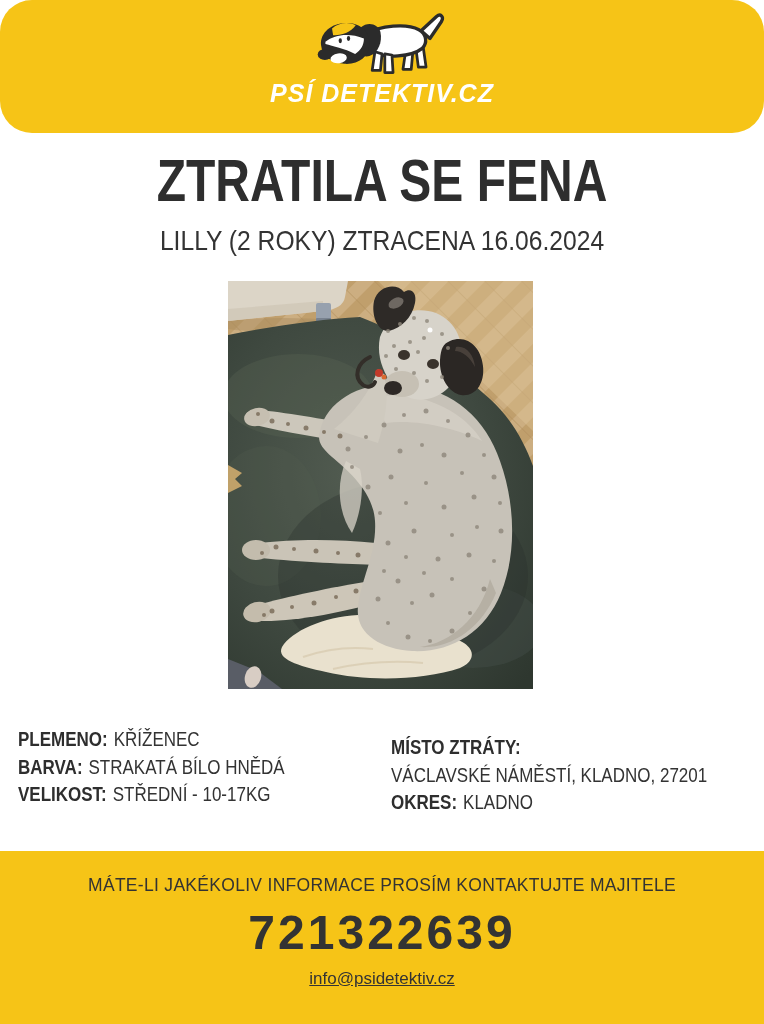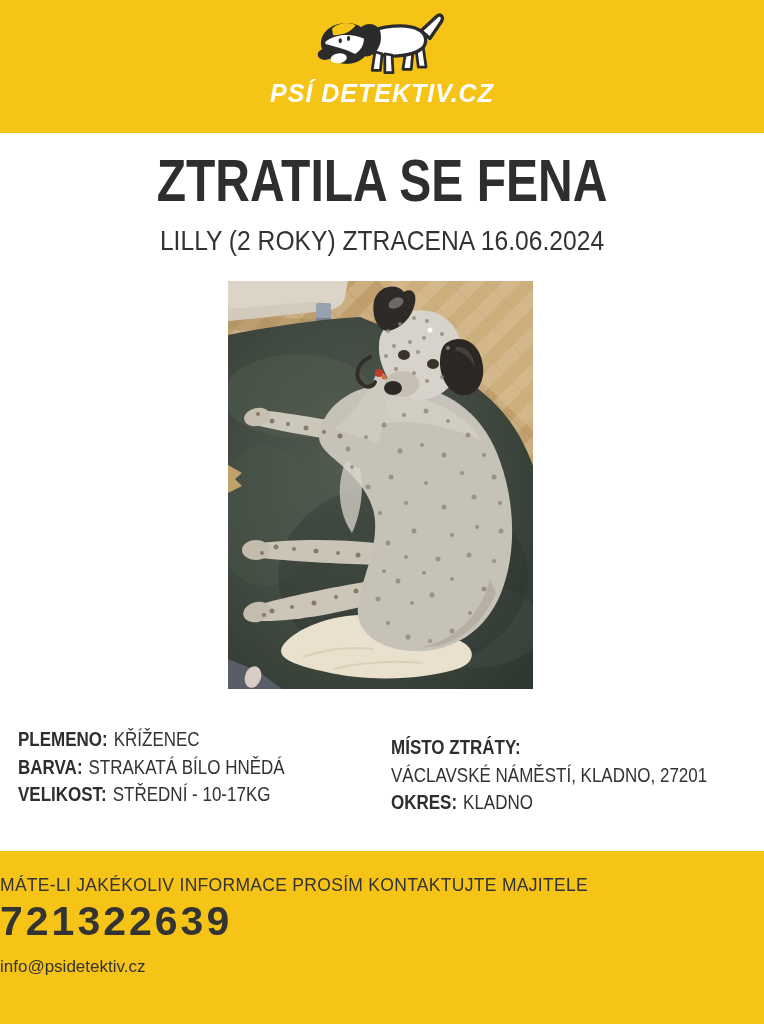--- a/index.html
+++ b/index.html
@@ -5,20 +5,21 @@
 <style>
   html,body{margin:0;padding:0;background:#fff;}
   .poster{
     position:relative;width:764px;height:1024px;background:#ffffff;
     font-family:"Liberation Sans", sans-serif;overflow:hidden;
   }
   
   .top-banner{
     position:absolute;top:0;left:0;width:764px;height:133px;
     background:var(--banner-yellow,#F6C417);
+    border-radius:32px;
   }
   .logo{position:absolute;top:11px;left:50%;transform:translateX(-52%);width:134px;height:66px;}
   .brand{
     position:absolute;top:79px;left:0;width:100%;text-align:center;
     font-size:25px;font-weight:700;font-style:italic;letter-spacing:1px;
     color:var(--logo-white,#ffffff);white-space:nowrap;
   }
   
   .title{
     position:absolute;top:150px;left:0;width:764px;margin:0;text-align:center;
@@ -39,27 +40,27 @@
     font-size:20px;line-height:27.5px;color:var(--text-dark,#333333);
   }
   .col-left{position:absolute;left:18px;top:0;}
   .col-right{position:absolute;left:391px;top:8px;}
   .detail-row{white-space:nowrap;transform:scaleX(0.85);transform-origin:0 50%;}
   .lbl{font-weight:700;color:var(--heading-dark,#2E2E2E);margin-right:7px;}
   .lbl:empty{display:none;}
   
   .bottom-banner{
     position:absolute;left:0;top:851px;width:764px;height:173px;
-    background:var(--banner-yellow,#F6C417);color:var(--text-dark,#333333);
+    background:var(--banner-yellow,#F6C417);text-align:center;color:var(--text-dark,#333333);
   }
   .footer-message{padding-top:24px;font-size:17.5px;line-height:21px;letter-spacing:0.3px;white-space:nowrap;}
-  .footer-phone{font-size:41px;line-height:50px;font-weight:700;letter-spacing:3px;}
+  .footer-phone{margin-top:12px;font-size:48px;line-height:50px;font-weight:700;letter-spacing:3px;}
   .footer-email{
     display:inline-block;margin-top:11px;font-size:17px;
-    color:var(--text-dark,#333333);cursor:pointer;
+    color:var(--text-dark,#333333);text-decoration:underline;cursor:pointer;
   }
 </style>
 </head>
 <body>
 
 <div class="poster">
 
   <header class="top-banner">
     <svg class="logo" viewBox="0 0 240 120" aria-hidden="true">
 

